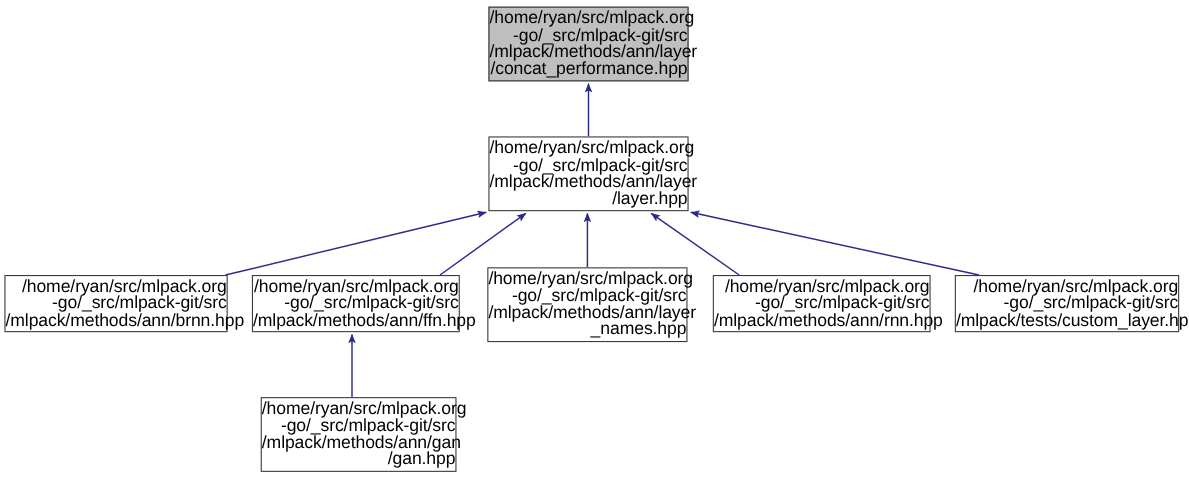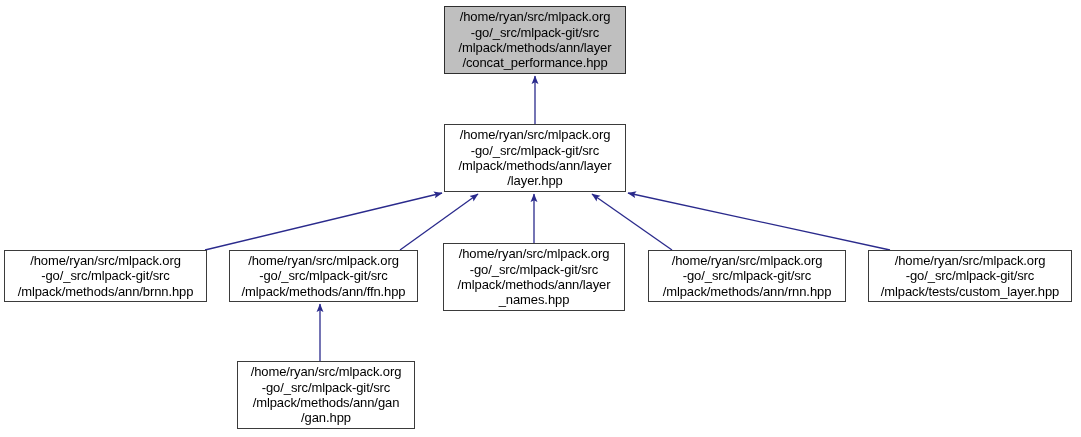--- a/index.html
+++ b/index.html
@@ -24,23 +24,23 @@
     width: 1081px;
     height: 437px;
     pointer-events: none;
   }
   .node {
     position: absolute;
     box-sizing: border-box;
     border: 1px solid #3b3b3b;
     background: #ffffff;
     color: #000000;
-    font-size: 13px;
+    font-size: 16px;
     line-height: 15.4px;
-    text-align: center;
+    text-align: right;
     white-space: pre;
     display: flex;
     align-items: center;
     justify-content: center;
     letter-spacing: -0.1px;
     z-index: 2;
   }
   .node.current {
     background: #bfbfbf;
     border: 1px solid #2e2e2e;

